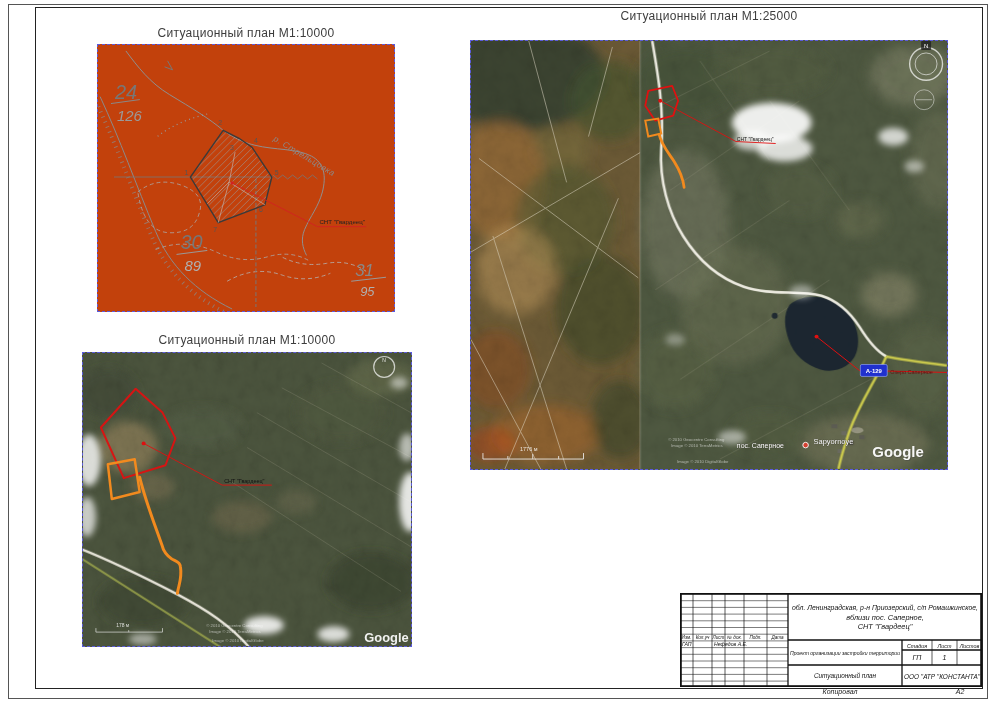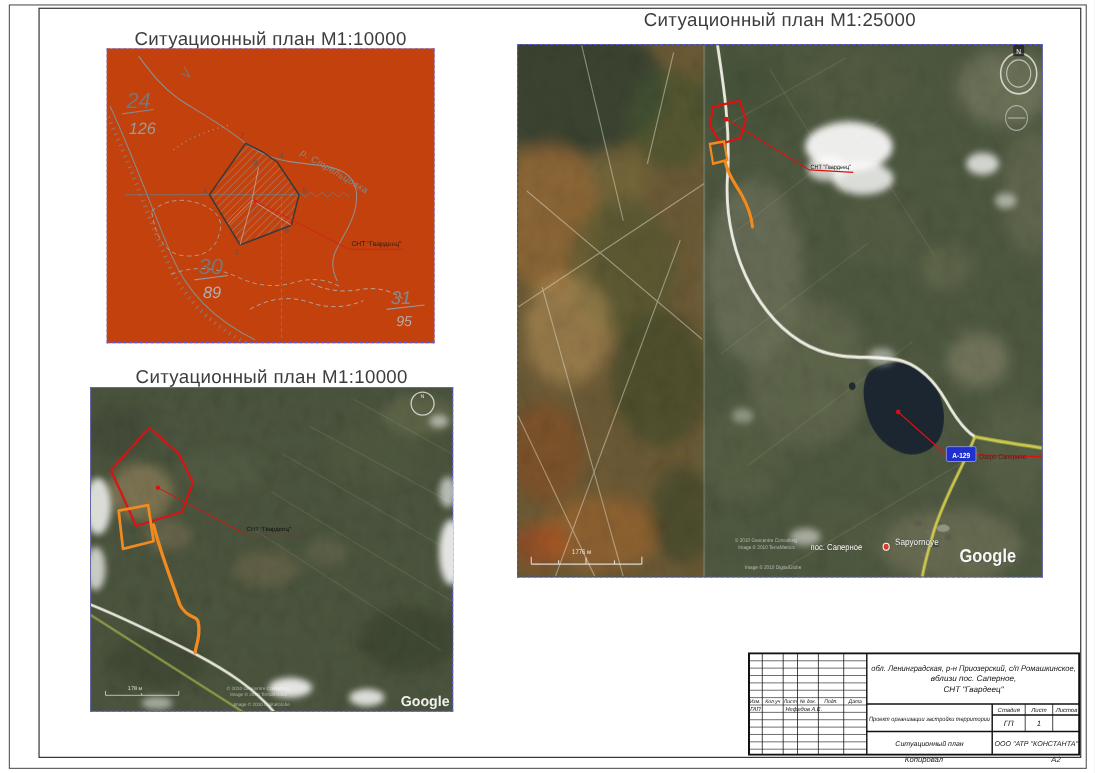--- a/index.html
+++ b/index.html
@@ -1,24 +1,24 @@
 <!DOCTYPE html>
 <html><head>
 <meta charset="utf-8">
 <style>
   html,body{margin:0;padding:0;background:#ededed;}
   .page{position:relative;width:995px;height:703px;background:#fff;overflow:hidden;
         font-family:"Liberation Sans",sans-serif;}
   .outer-border{position:absolute;left:8px;top:4px;width:978px;height:693px;border:1px solid #555;}
   .frame{position:absolute;left:35px;top:7px;width:946px;height:680px;border:1.5px solid #222;}
-  .map-title{position:absolute;color:#3d3d3d;font-size:17px;letter-spacing:.3px;text-align:center;}
+  .map-title{position:absolute;color:#3d3d3d;font-size:12px;letter-spacing:.3px;text-align:center;}
   .map-panel{position:absolute;border:1px dashed #5b5bdc;box-sizing:border-box;}
   #panel-sketch{left:97px;top:44px;width:298px;height:268px;background:#c2410c;}
   #panel-sat-small{left:82px;top:352px;width:330px;height:295px;background:#4c553e;}
-  #panel-sat-large{left:470px;top:40px;width:478px;height:485px;background:#4f5941;}
+  #panel-sat-large{left:470px;top:40px;width:478px;height:430px;background:#4f5941;}
   svg.fill{position:absolute;left:0;top:0;width:100%;height:100%;display:block;}
   .stamp{position:absolute;left:680px;top:593px;width:302px;height:94px;}
   .foot{position:absolute;top:688px;font-size:7px;font-style:italic;color:#222;}
   #foot-copied{left:800px;width:80px;text-align:center;}
   #foot-format{left:945px;width:30px;text-align:center;}
   text{font-family:"Liberation Sans",sans-serif;}
   .gost{font-style:italic;fill:#111;}
   .tiny-credit{fill:#ffffff;opacity:.55;font-size:4.3px;}
   .gelabel{fill:#fff;paint-order:stroke;stroke:#3c3c30;stroke-width:.45px;}
 </style>

